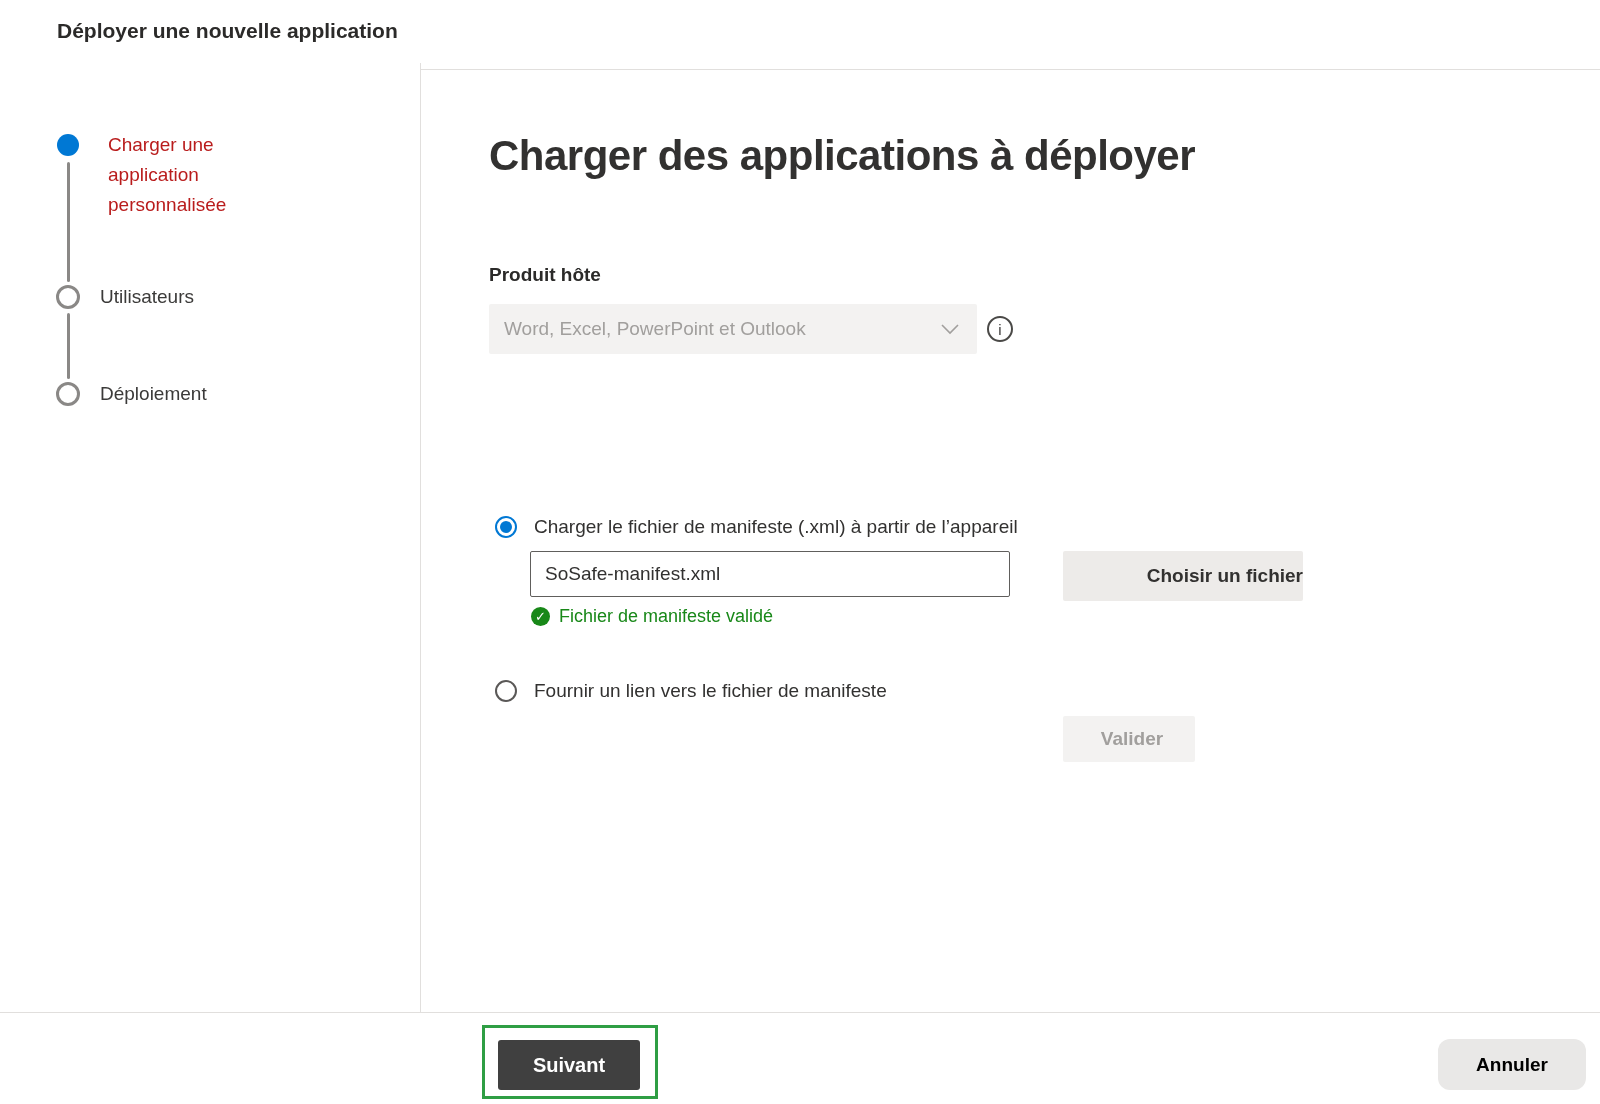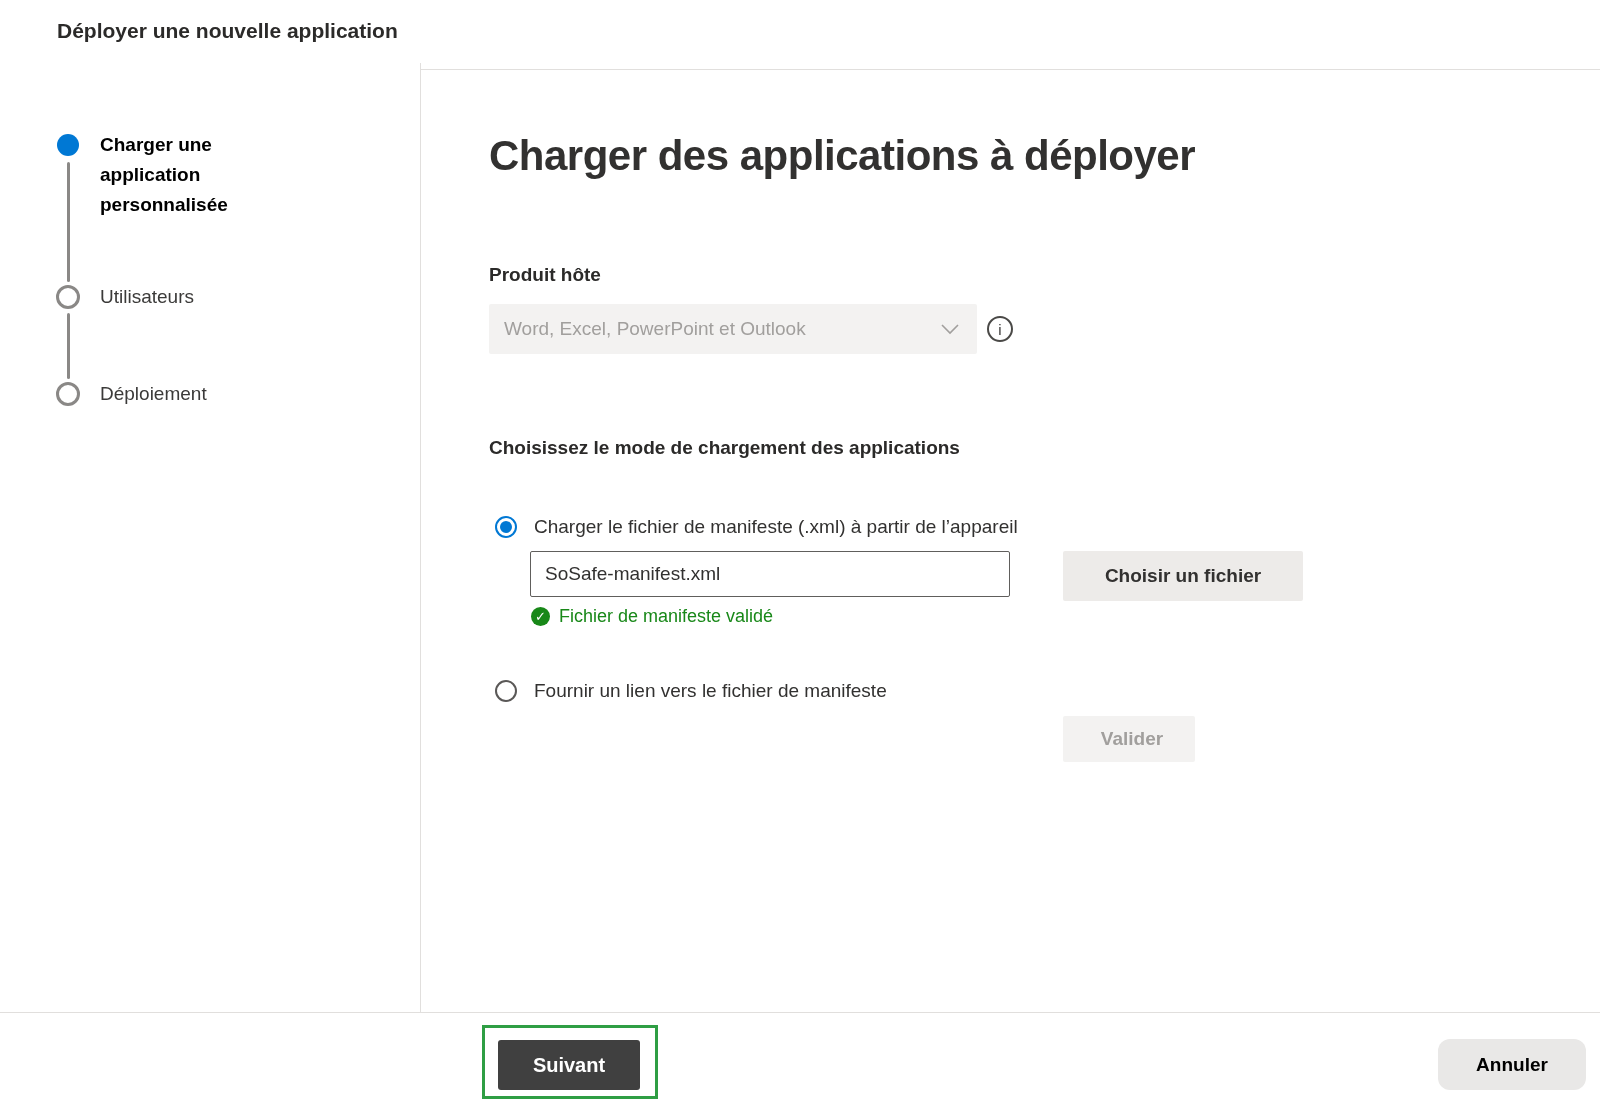--- a/index.html
+++ b/index.html
@@ -36,22 +36,22 @@
     background:#0078d4;
   }
   .step-circle {
     position:absolute; width:24px; height:24px; border-radius:50%;
     border:3px solid #8a8886; background:#fff;
   }
   .step-line {
     position:absolute; width:3px; background:#8a8886; border-radius:2px;
   }
   .step-label-current {
-    position:absolute; font-size:19px; font-weight:700; line-height:30px;
-    color:#000000; width:180px;
+    position:absolute; font-size:19px; font-weight:400; line-height:30px;
+    color:#b91c1c; width:180px;margin-left:8px;
   }
   .step-label {
     position:absolute; font-size:19px; font-weight:400; color:#3b3a39;
     line-height:22px;
   }
 
   
   .main-title {
     position:absolute; left:489px; top:132px;
     font-size:42px; font-weight:700; color:#323130; letter-spacing:-0.5px;
@@ -177,29 +177,28 @@
     <span style="display:flex;">
       <svg width="18" height="11" viewBox="0 0 18 11">
           <polyline points="1,1 9,9 17,1" fill="none" stroke="#a19f9d" stroke-width="1.6"></polyline>
         </svg>
     </span>
   </div>
   <div class="info-icon">
     <span>i</span>
   </div>
 
-  <div class="section-heading">Choisissez le mode de chargement des applications</div>
 
   <div class="radio-outer radio-selected" style="left:495px; top:516px;">
     <div class="radio-inner-dot"></div>
   </div>
   <div class="radio-label" style="left:534px; top:515px;">Charger le fichier de manifeste (.xml) à partir de l’appareil</div>
 
   <input class="text-input" style="top: 551px;" type="text" value="SoSafe-manifest.xml">
-  <button class="btn-standard" style="left:1063px; top:551px; width:240px; height:50px;">Choisir un fichier</button>
+  <button class="btn-standard" style="left:1063px; top:551px; width:240px; height:50px;text-align:right;">Choisir un fichier</button>
 
   <div class="status-row">
     <span class="check-icon">✓</span>
     <span class="status-text">Fichier de manifeste validé</span>
   </div>
 
   <div class="radio-outer radio-unselected" style="left:495px; top:680px;"></div>
   <div class="radio-label" style="left:534px; top:679px;">Fournir un lien vers le fichier de manifeste</div>
 
   <button class="btn-disabled" style="left:1063px; top:716px; width:132px; height:46px;" disabled="">Valider</button>

